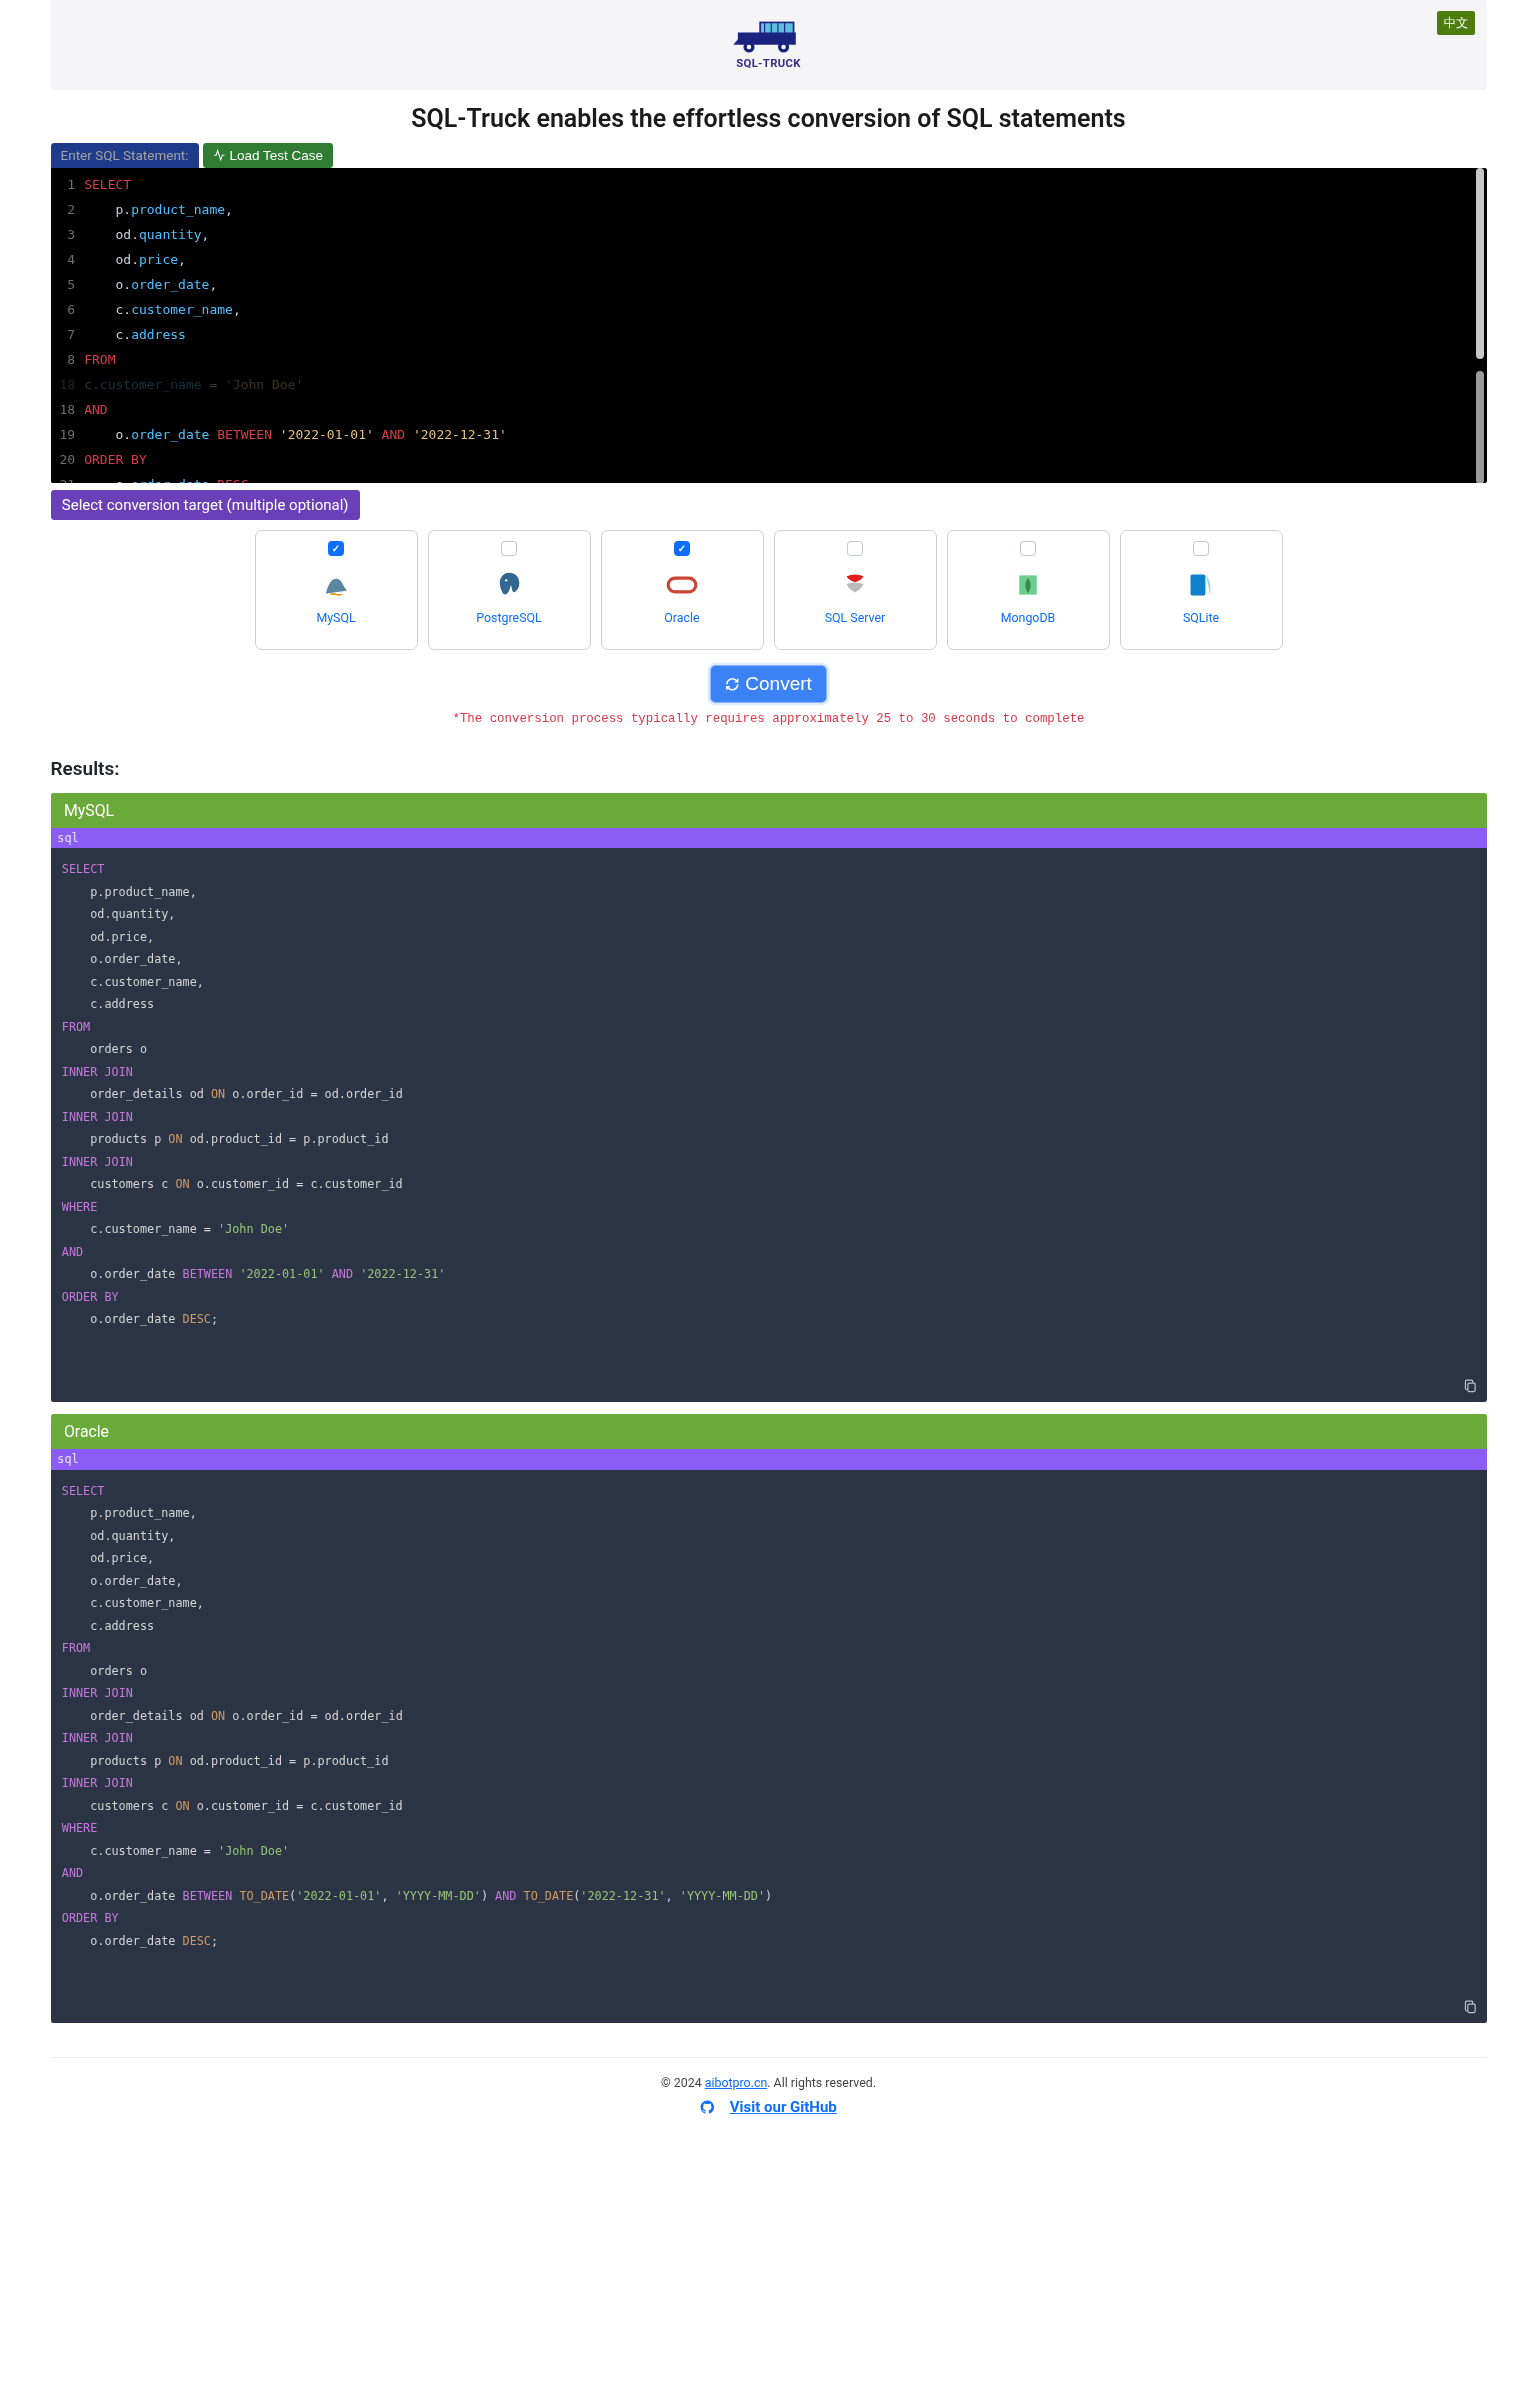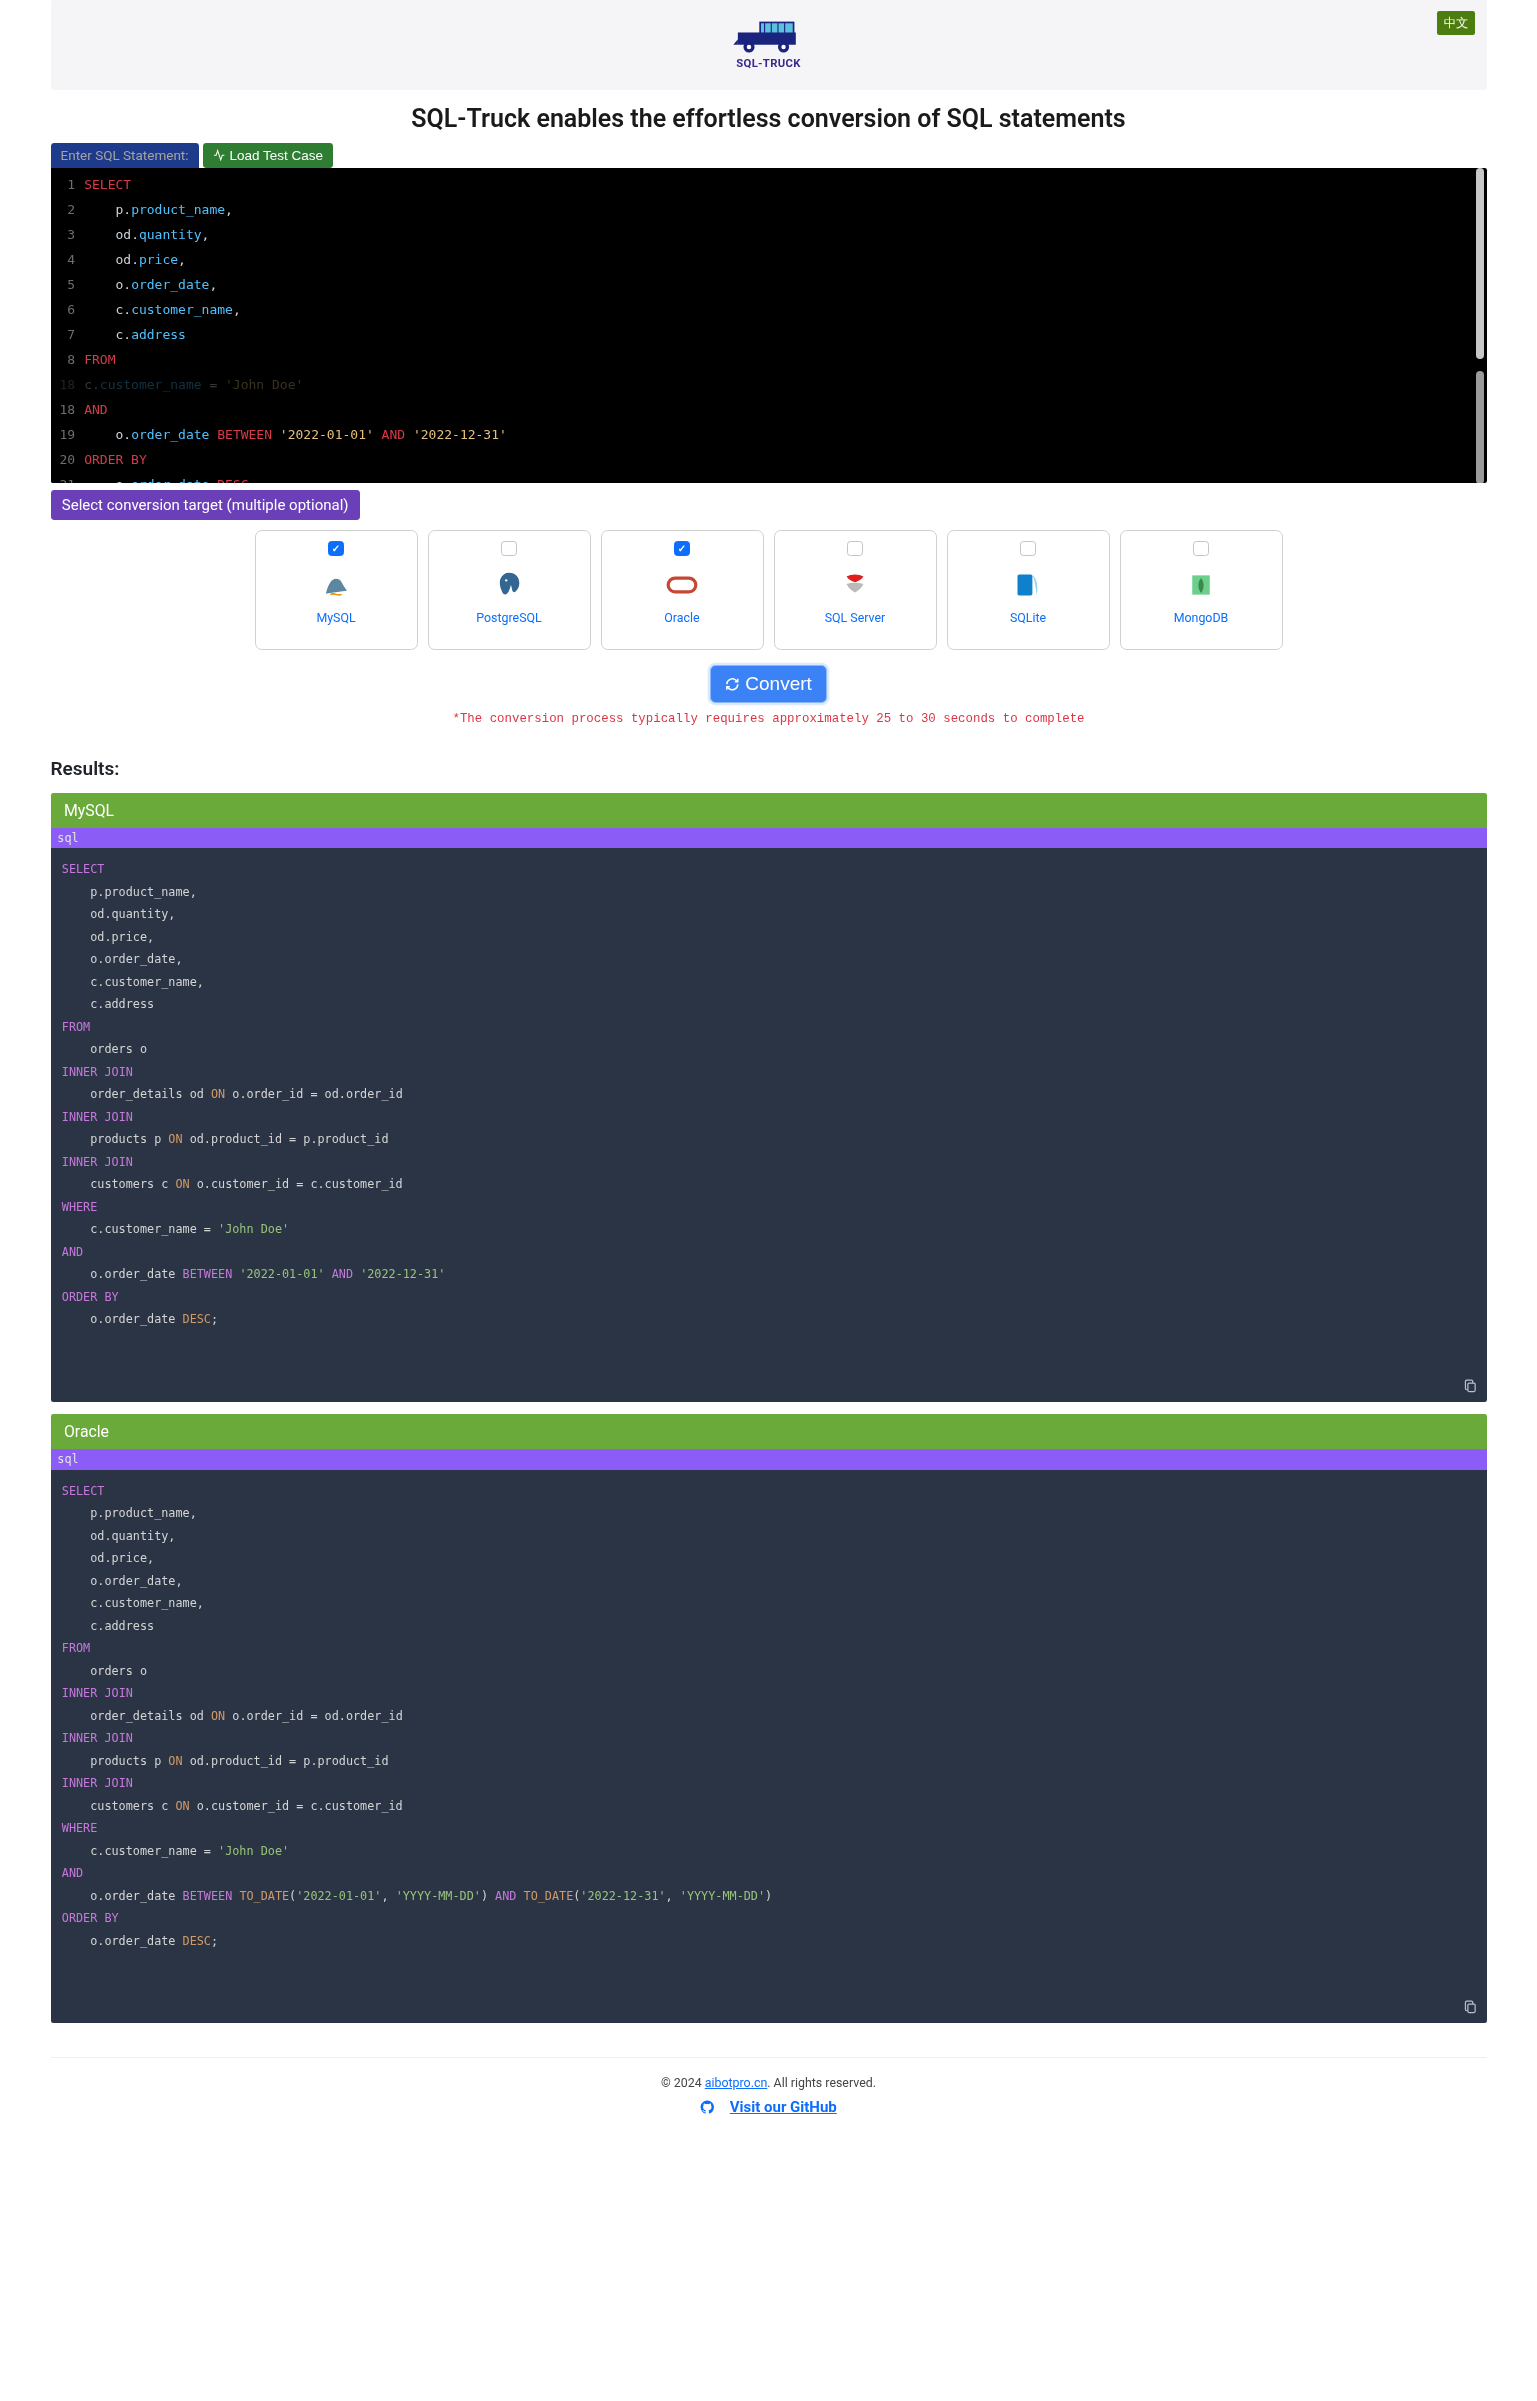--- a/index.html
+++ b/index.html
@@ -341,35 +341,35 @@
             <path fill="#e01e1e" d="M14 14c10-6 26-6 36 0-4 6-10 10-18 12-8-2-14-6-18-12z"></path>
             <path fill="#bababa" d="M14 30c10-4 26-4 36 0-4 8-10 14-18 18-8-4-14-10-18-18z"></path>
           </svg>
         </div>
     <div class="db-label">SQL Server</div>
       </div>
       <div class="db-card">
     <div class="chk "></div>
     <div class="db-icon">
           <svg viewBox="0 0 64 64" width="28" height="28">
+            <rect x="12" y="10" width="40" height="44" fill="#6ccf8e"></rect>
+            <path fill="#3b8a4a" d="M32 16c8 10 8 24 0 34-8-10-8-24 0-34z"></path>
+          </svg>
+        </div>
+    <div class="db-label">MongoDB</div>
+      </div>
+      <div class="db-card">
+    <div class="chk "></div>
+    <div class="db-icon">
+          <svg viewBox="0 0 64 64" width="28" height="28">
             <rect x="8" y="8" width="34" height="48" rx="4" fill="#0f80cc"></rect>
             <path fill="#94d4f3" d="M42 8c10 10 14 26 10 48-2-22-6-38-10-48z"></path>
           </svg>
         </div>
     <div class="db-label">SQLite</div>
-      </div>
-      <div class="db-card">
-    <div class="chk "></div>
-    <div class="db-icon">
-          <svg viewBox="0 0 64 64" width="28" height="28">
-            <rect x="12" y="10" width="40" height="44" fill="#6ccf8e"></rect>
-            <path fill="#3b8a4a" d="M32 16c8 10 8 24 0 34-8-10-8-24 0-34z"></path>
-          </svg>
-        </div>
-    <div class="db-label">MongoDB</div>
       </div>
     </div>
 
   <div class="convert-row">
     <button class="btn-convert">
       <svg width="14.6" height="14.6" viewBox="0 0 24 24" fill="none" stroke="#fff" stroke-width="2.4">
         <path d="M3 12a9 9 0 0 1 15-6.7L21 8"></path>
         <polyline points="21 3 21 8 16 8"></polyline>
         <path d="M21 12a9 9 0 0 1-15 6.7L3 16"></path>
         <polyline points="3 21 3 16 8 16"></polyline>

